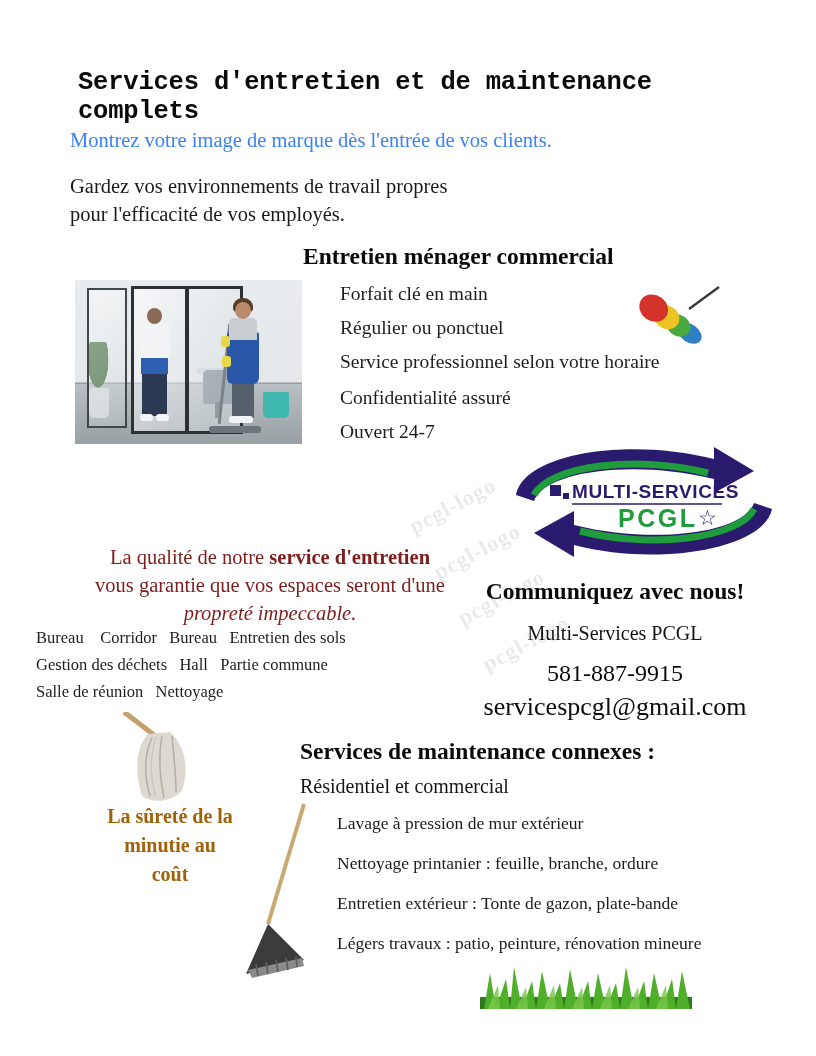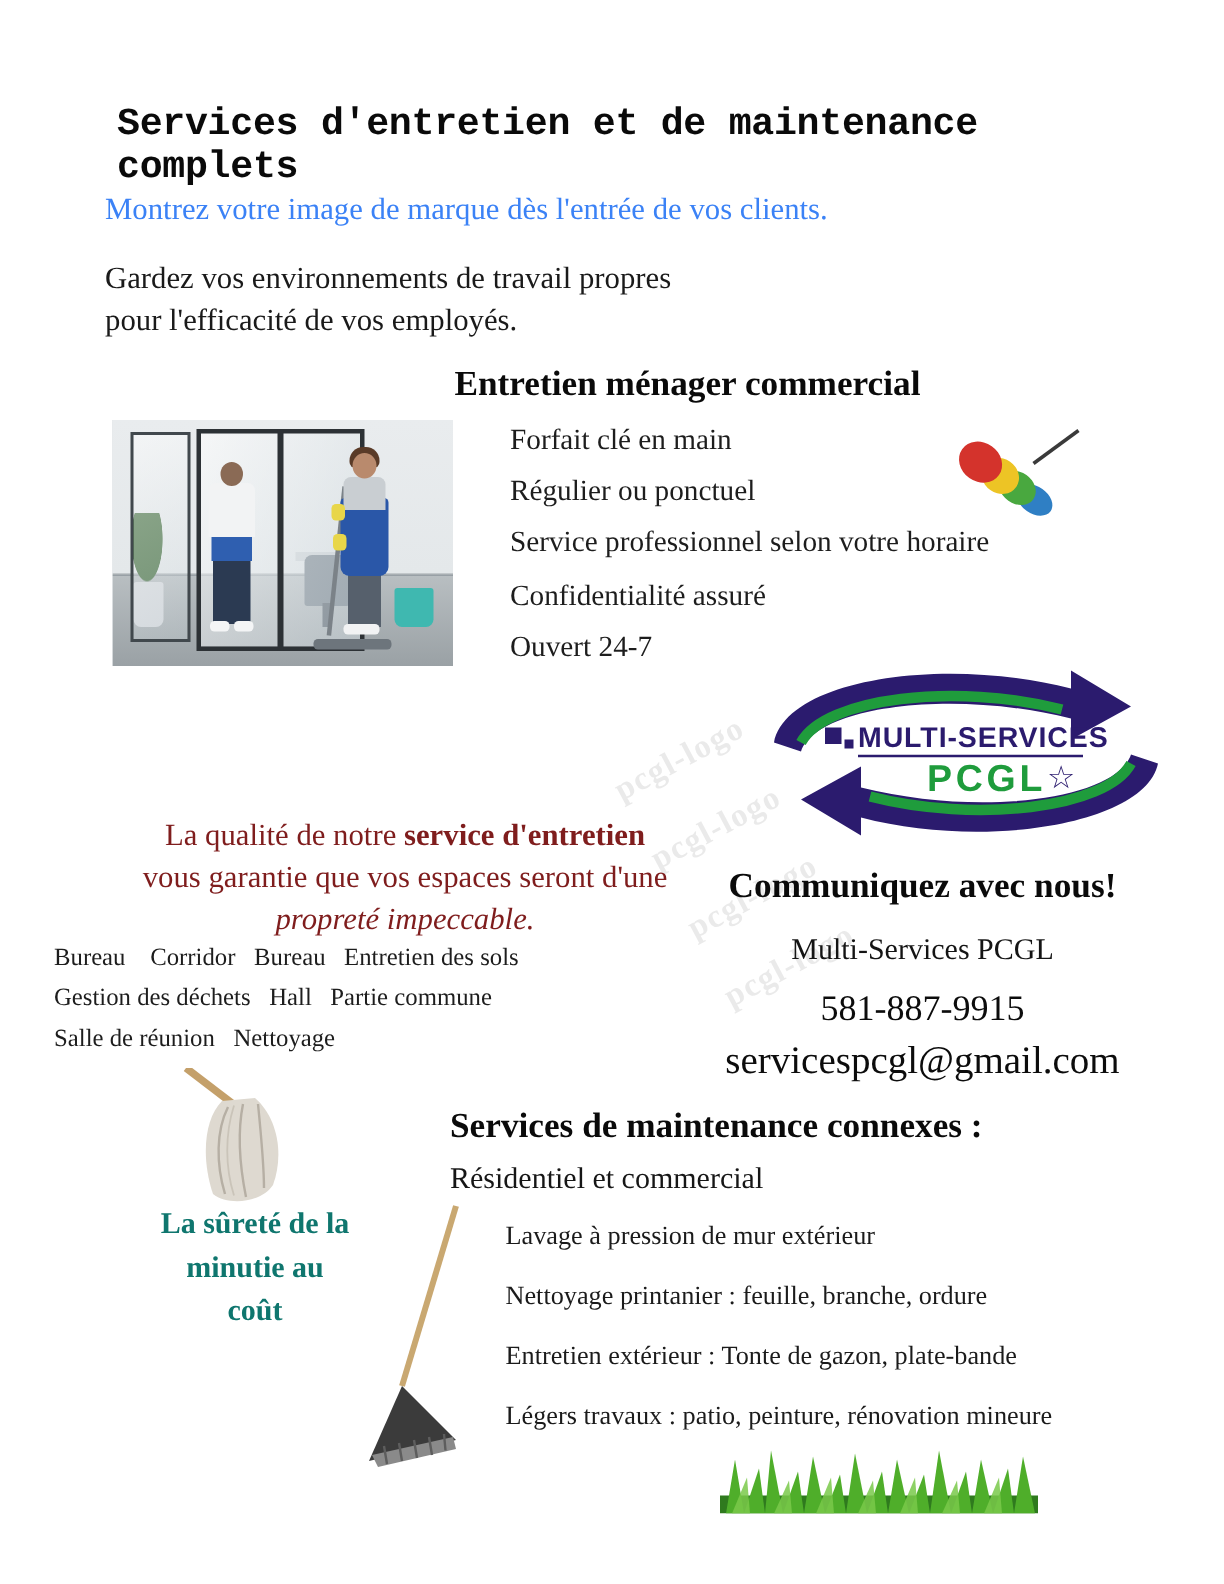--- a/index.html
+++ b/index.html
@@ -254,21 +254,21 @@
 
   
   .slogan {
     left: 60px;
     top: 802px;
     width: 220px;
     text-align: center;
     font-size: 20px;
     font-weight: bold;
     line-height: 29px;
-    color: #0f766e;
+    color: #a16207;
   }
 
   
   .mop { left: 118px; top: 712px; width: 92px; height: 95px; }
   
   .rake { left: 238px; top: 798px; width: 92px; height: 182px; }
   
   .grass { left: 480px; top: 963px; width: 212px; height: 46px; }
 </style>
 </head>

